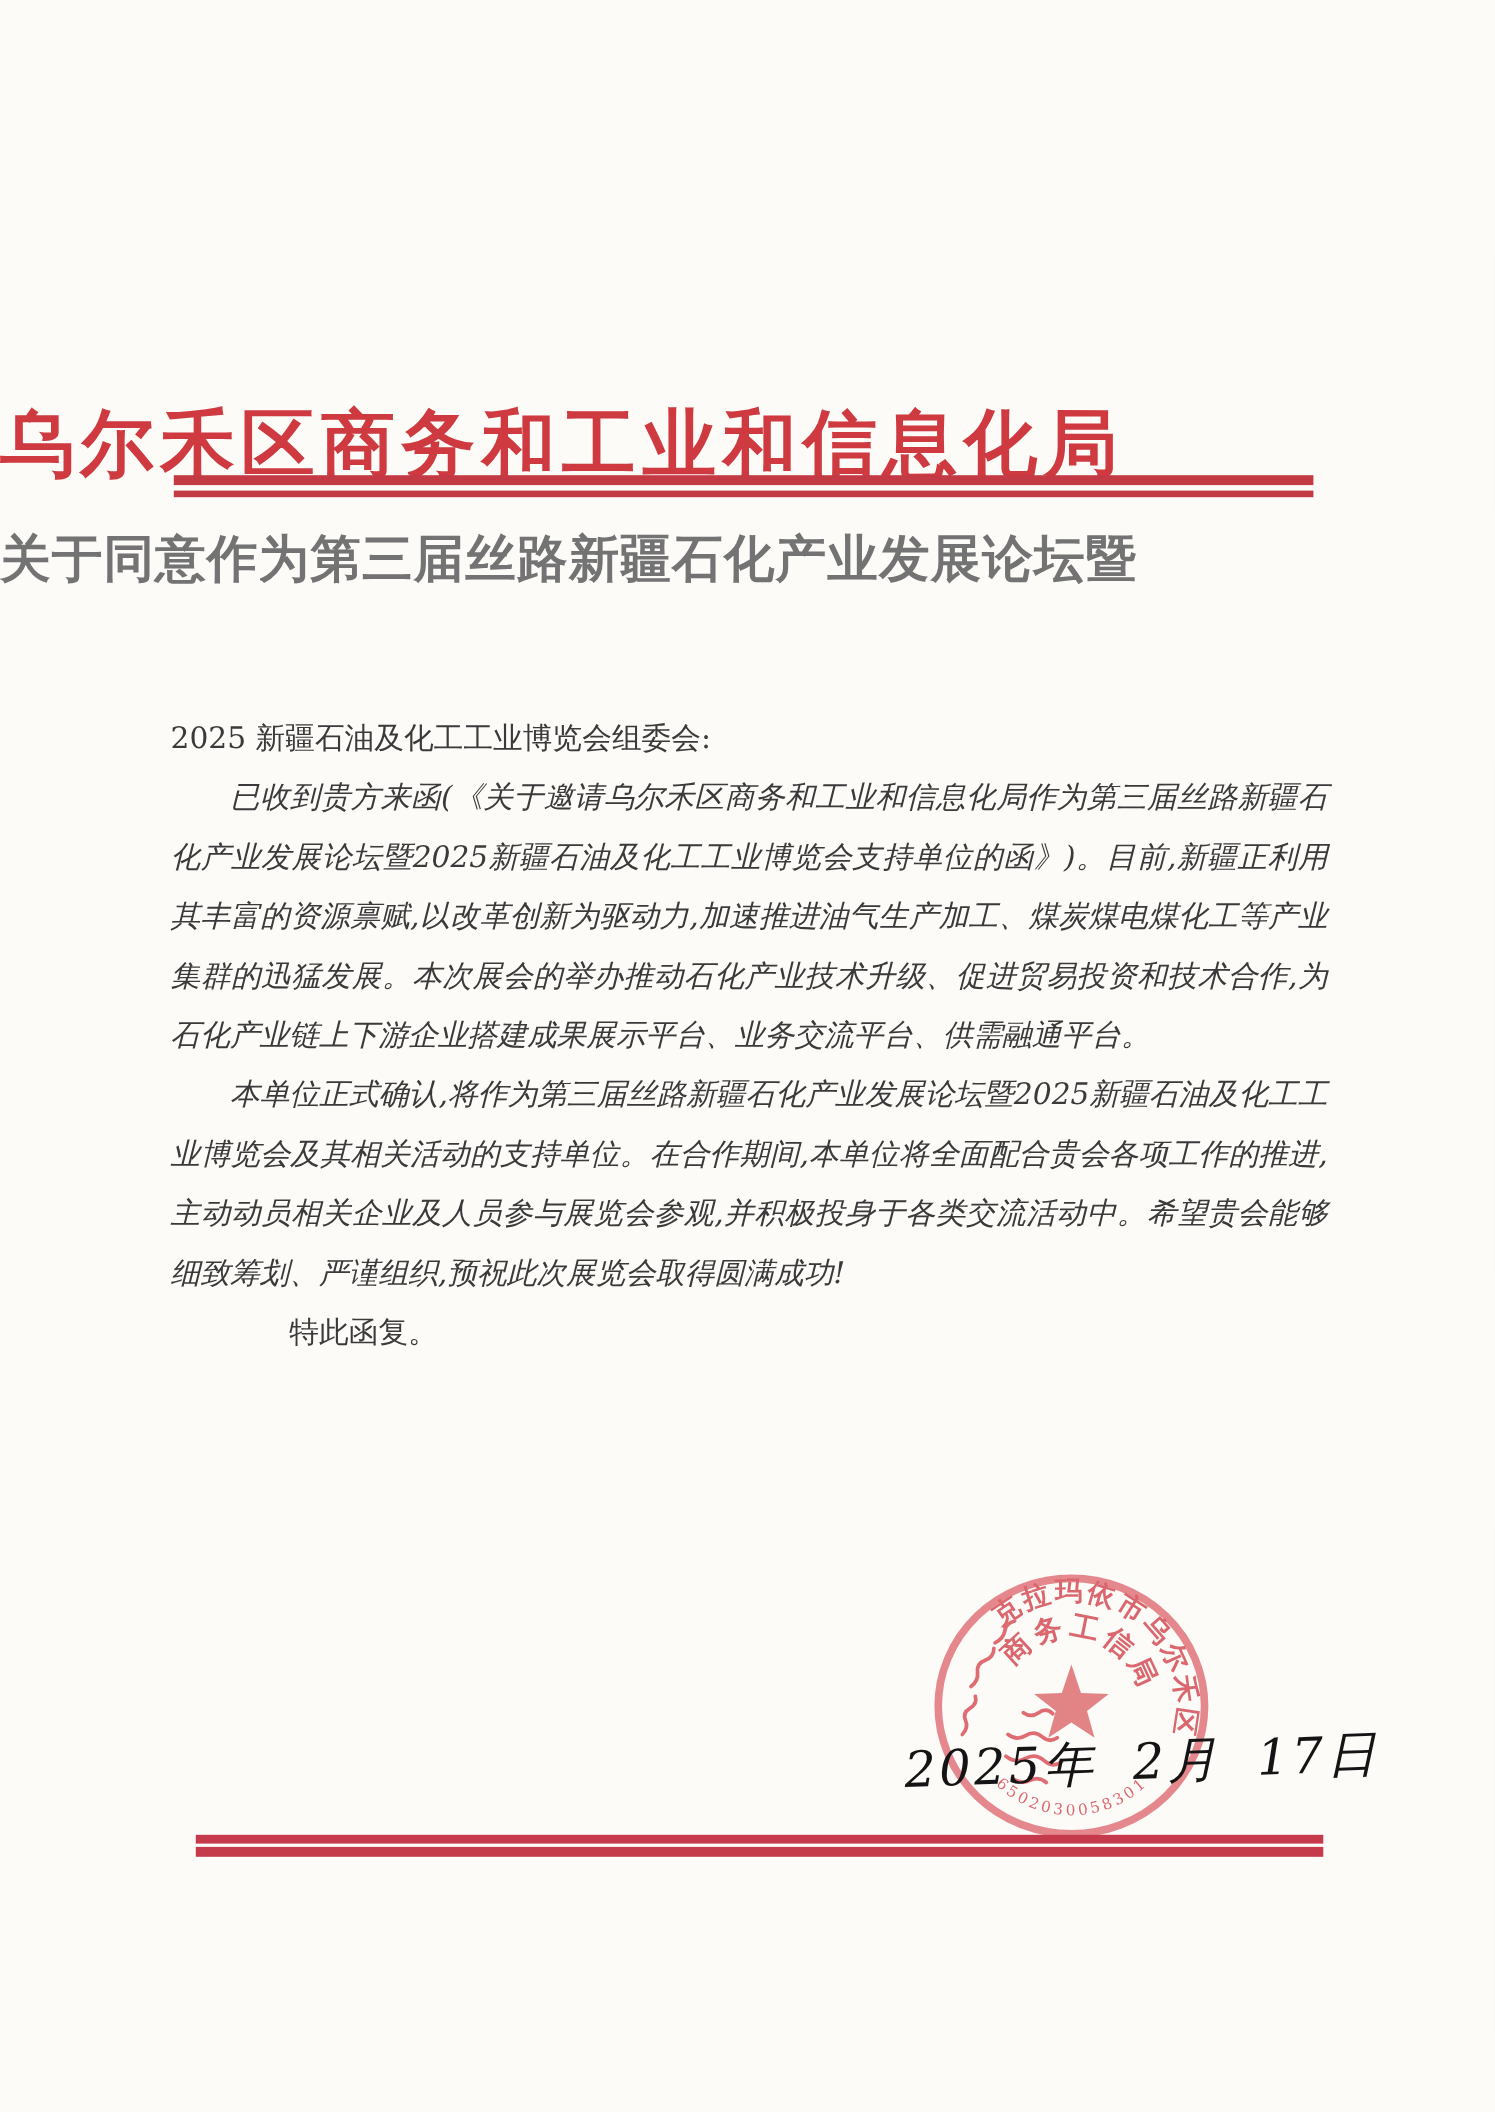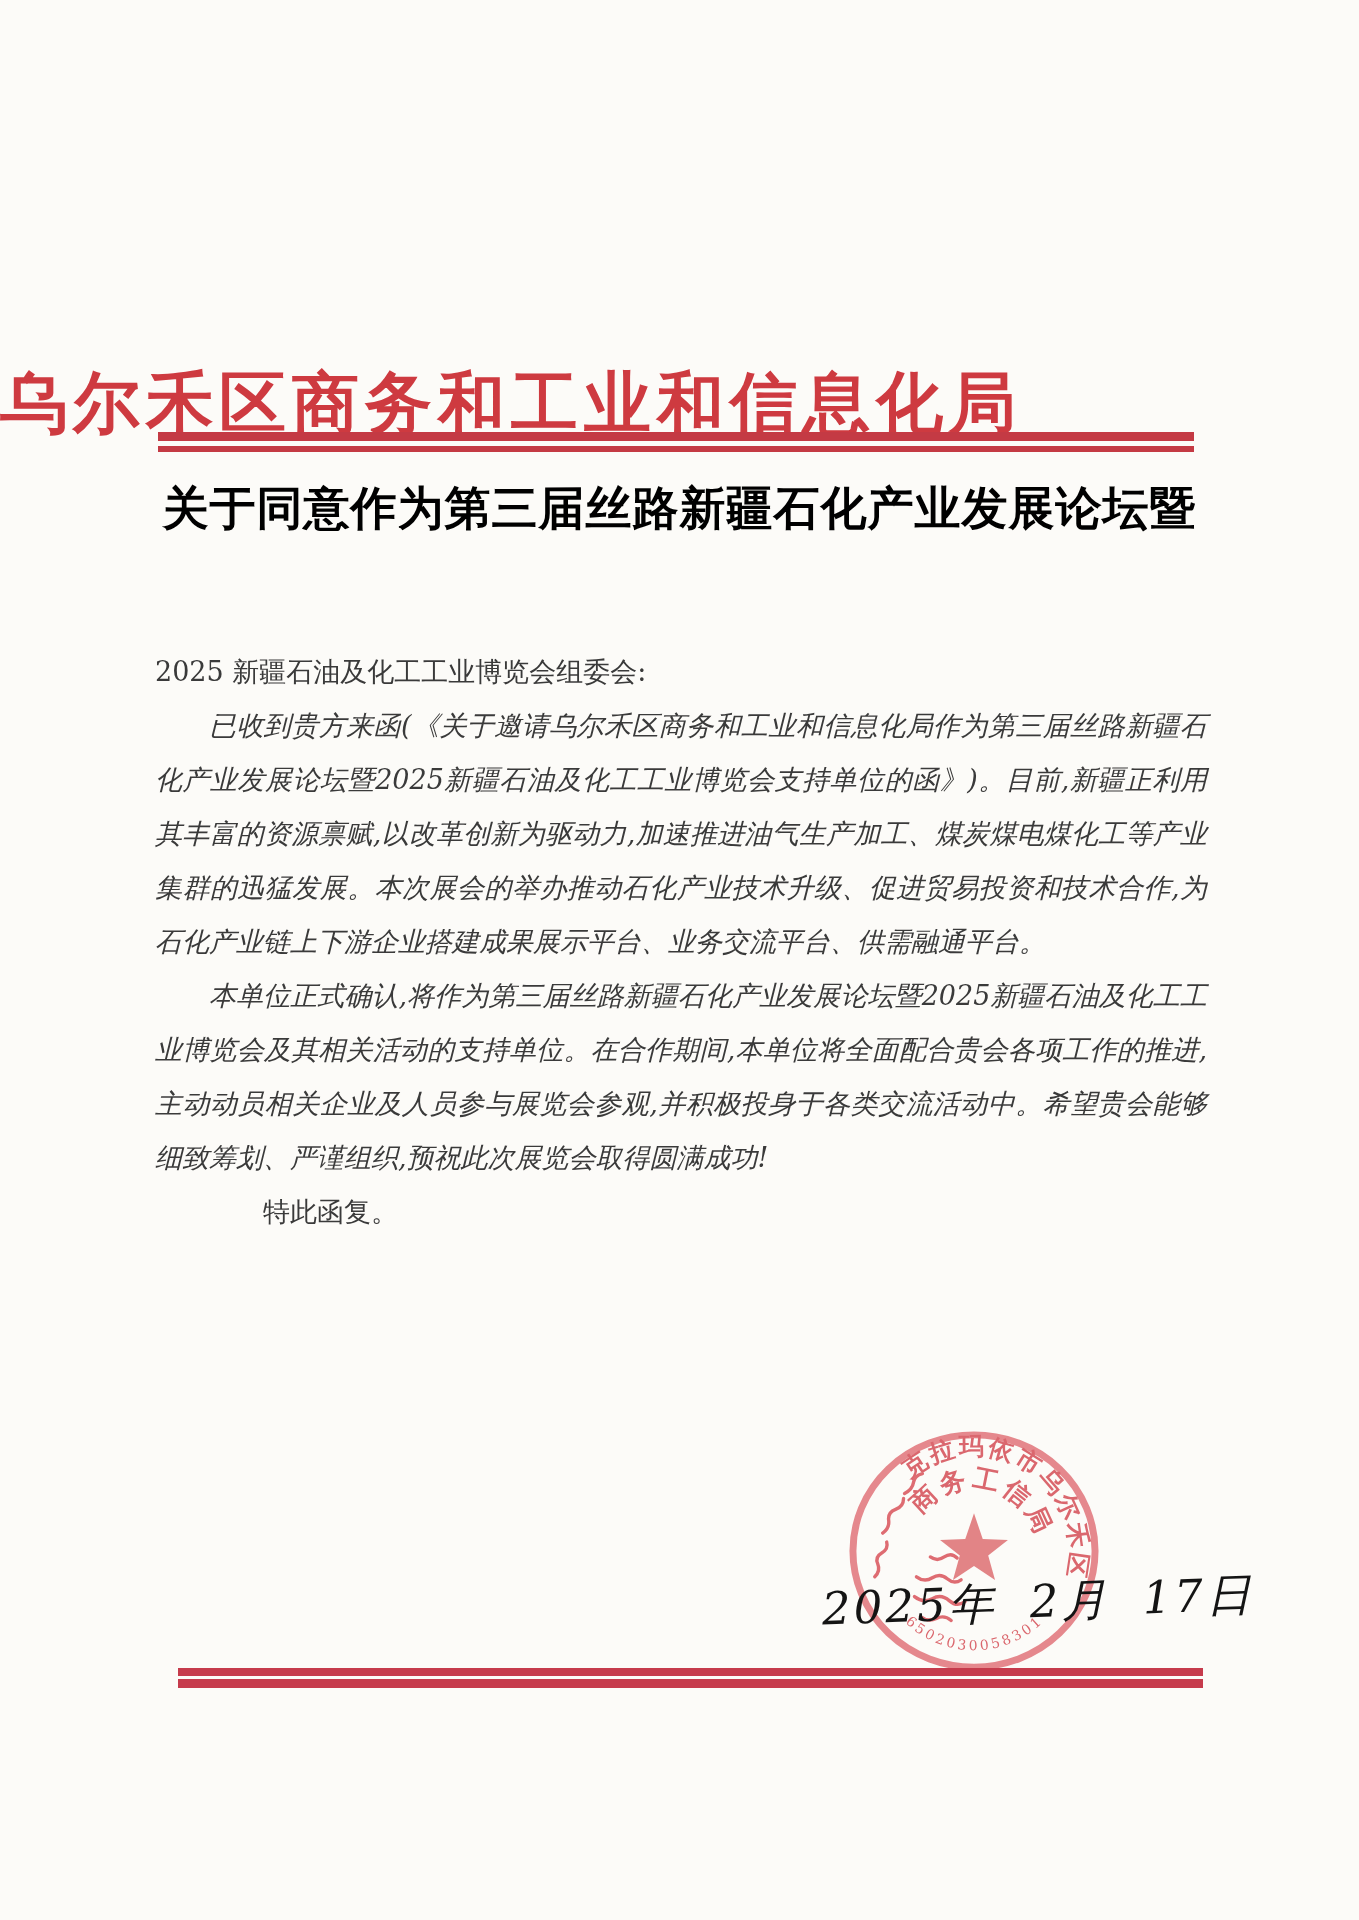--- a/index.html
+++ b/index.html
@@ -22,24 +22,23 @@
     margin-top:24px;
   }
   .rule{position:absolute;left:158px;width:1036px;}
   .rule-top-thick{top:432px;height:9px;background:#c43a44;}
   .rule-top-thin{top:446px;height:6px;background:#c43a44;}
   .rule-bottom-1{top:1668px;left:178px;width:1025px;height:8px;background:#c63b4c;}
   .rule-bottom-2{top:1679px;left:178px;width:1025px;height:9px;background:#c63b4c;}
   
   .doc-title{
     position:absolute;top:477px;left:0;width:100%;
-    text-align:center;
     font-size:46px;font-weight:bold;
     line-height:63px;
-    color:#000000;
+    color:#737373;
     letter-spacing:1px;
   }
   
   .body-text{
     position:absolute;top:645px;left:155px;width:1052px;
     font-size:27px;line-height:54px;
     color:#3a3a3a;
     text-align:justify;
   }
   .body-text p{margin:0;padding:0;}

